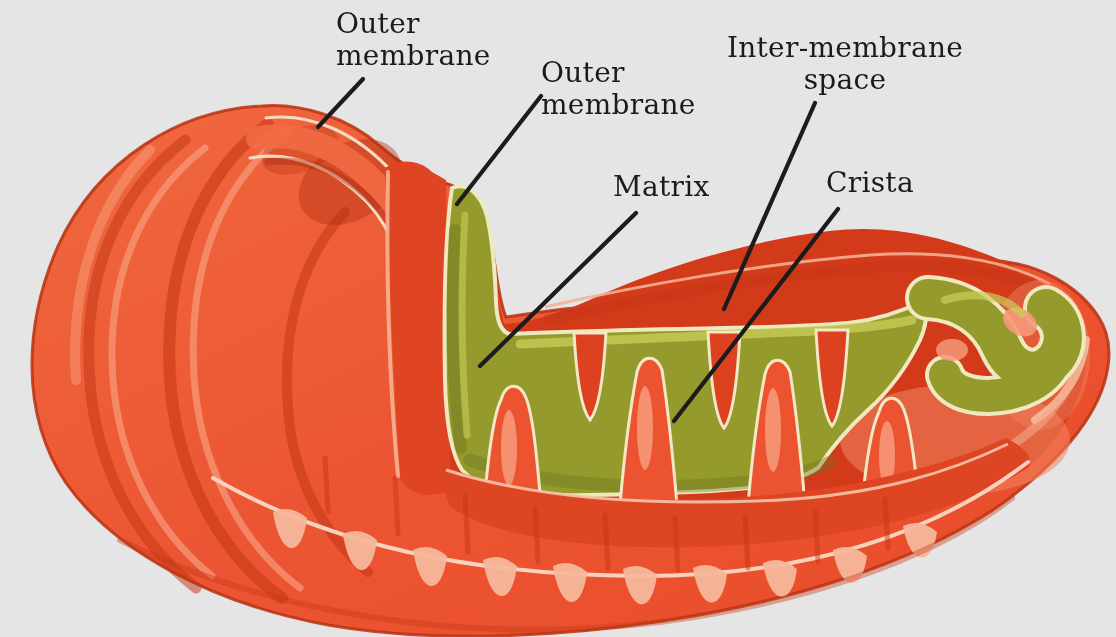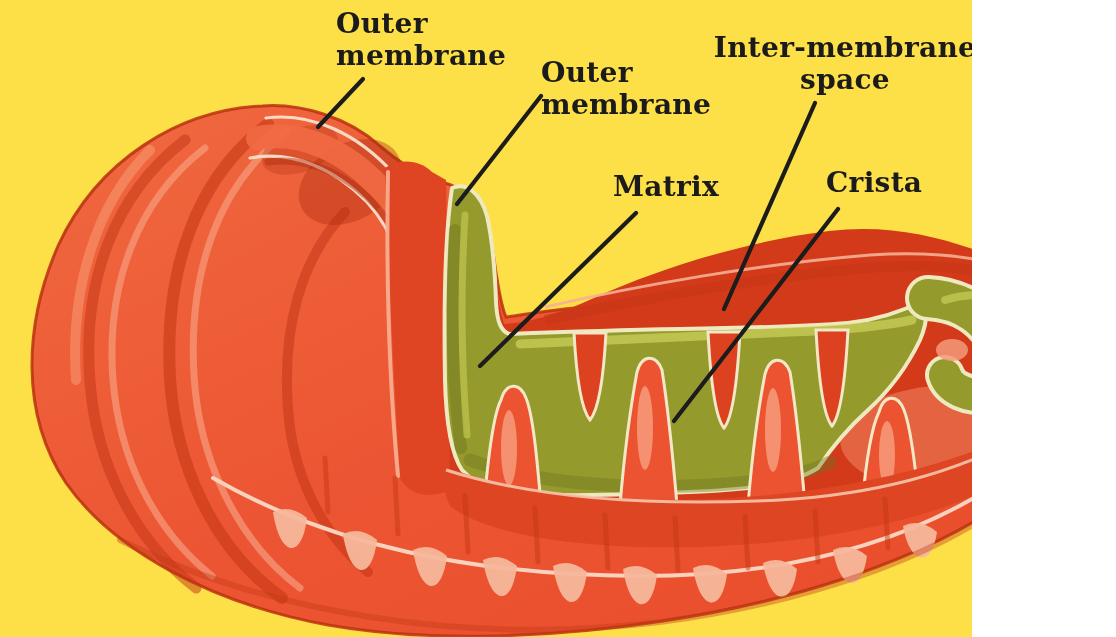--- a/index.html
+++ b/index.html
@@ -1,22 +1,21 @@
 <!DOCTYPE html>
 <html><head>
 <meta charset="utf-8">
 <style>
   html,body{margin:0;padding:0;background:#ffffff;}
   #stage{
     position:relative;
-    width:972px;height:637px;
-    background:#fde047;
+    width:1116px;height:637px;
+    background:#e5e5e5;
     overflow:hidden;
     font-family:"DejaVu Serif", serif;
-    font-weight:bold;
   }
   #artwork{position:absolute;left:0;top:0;width:1116px;height:637px;}
   .label{
     position:absolute;
     color:#1b1b1b;
     font-size:28px;
     line-height:1.16;
     letter-spacing:0.3px;
     white-space:pre-line;
   }

